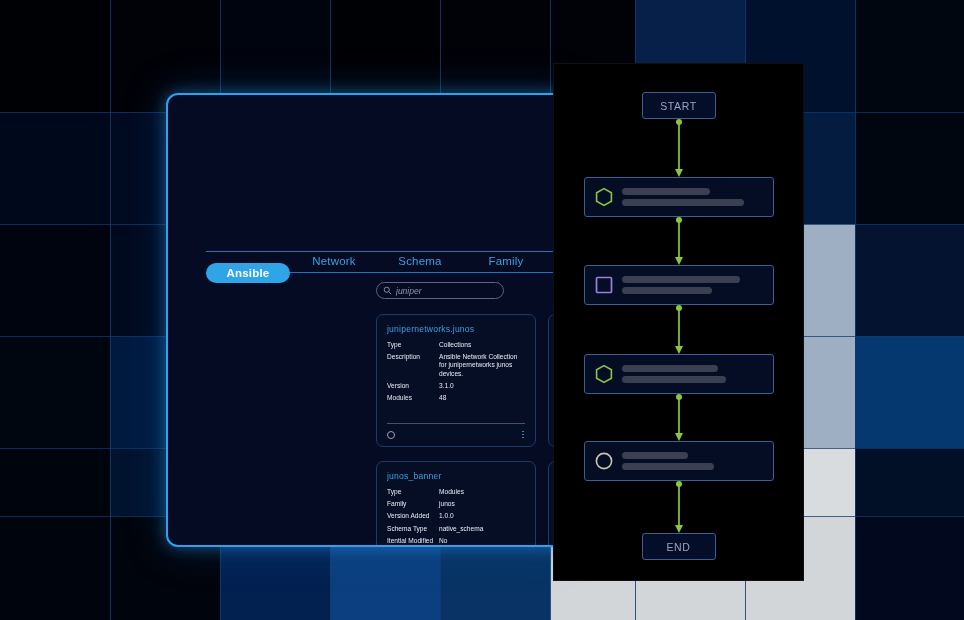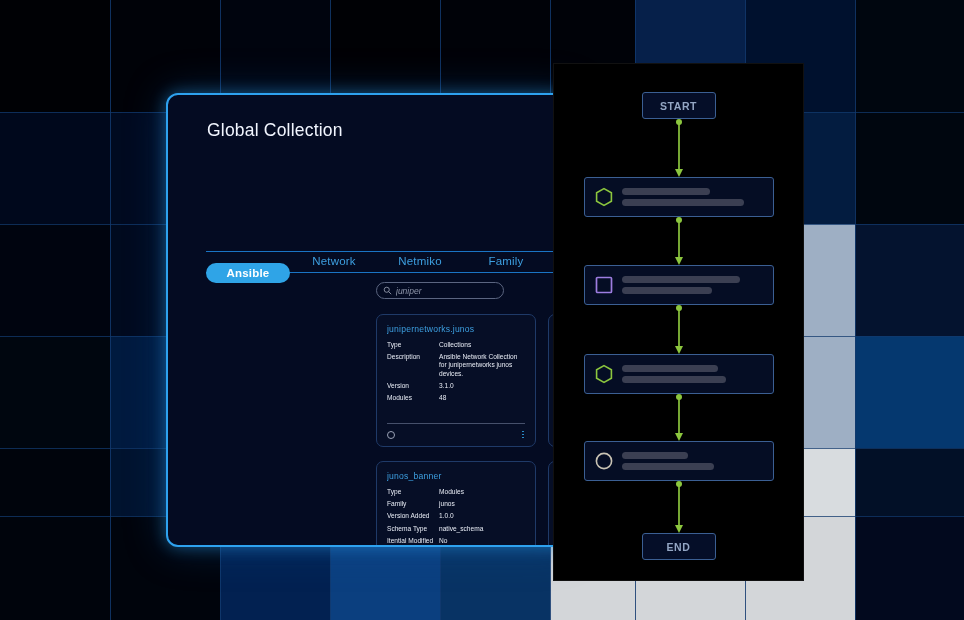--- a/index.html
+++ b/index.html
@@ -96,21 +96,21 @@
     position:absolute; left:553px; top:63px; width:251px; height:518px;
     background:#000000; border:1px solid #111;
   }
   #flow-inner { position:relative; width:100%; height:100%; }
 
   .term-node {
     position:absolute; left:50%; transform:translateX(-50%);
     width:74px; height:27px; background:#050e28;
     border:1px solid #3b5f93; border-radius:3px;
     display:flex; align-items:center; justify-content:center;
-    color:#94a6c4; font-size:10.5px; font-weight:700; letter-spacing:.6px;
+    color:#94a6c4; font-size:10.5px; font-weight:400; letter-spacing:.6px;
   }
   .step-node {
     position:absolute; left:50%; transform:translateX(-50%);
     width:190px; height:40px; background:#050d24;
     border:1px solid #3b5f93; border-radius:3px;
     display:flex; align-items:center; padding:0 9px;
   }
   .node-icon { width:20px; height:20px; flex:0 0 20px; margin-right:8px; }
   .node-bars { display:flex; flex-direction:column; gap:4px; flex:1; }
   .bar { height:7px; background:#3b3f52; border-radius:4px; }
@@ -179,27 +179,26 @@
     <div class="vline" style="left: 855px; top: 0px; height: 620px; background: rgb(18, 58, 110);"></div>
     <div class="hline" style="top: 112px; left: 0px; width: 964px; background: rgb(18, 58, 110);"></div>
     <div class="hline" style="top: 224px; left: 0px; width: 964px; background: rgb(18, 58, 110);"></div>
     <div class="hline" style="top: 336px; left: 0px; width: 964px; background: rgb(18, 58, 110);"></div>
     <div class="hline" style="top: 448px; left: 0px; width: 964px; background: rgb(18, 58, 110);"></div>
     <div class="hline" style="top: 516px; left: 0px; width: 964px; background: rgb(18, 58, 110);"></div>
   </div>
 
 <div id="collection-panel">
 
-  <div id="panel-title">Global Collection</div>
 
   <div id="tabbar"></div>
   <div id="tabs-row">
       <button class="tab tab-active" style="width: 84px; margin-top: 24px;">Ansible</button>
       <button class="tab" style="width: 88px;">Network</button>
-      <button class="tab" style="width: 84px;">Netmiko</button>
+      <button class="tab" style="width: 84px;">Schema</button>
       <button class="tab" style="width: 88px;">Family</button>
     </div>
 
   <div id="search-wrap">
     <svg id="search-icon" viewBox="0 0 12 12">
       <circle cx="5" cy="5" r="3.4" fill="none" stroke="#aab1c2" stroke-width="1.2"></circle>
       <line x1="7.6" y1="7.6" x2="10.6" y2="10.6" stroke="#aab1c2" stroke-width="1.2" stroke-linecap="round"></line>
     </svg>
     <input id="search-input" type="text" placeholder="juniper" style="">
   </div>

